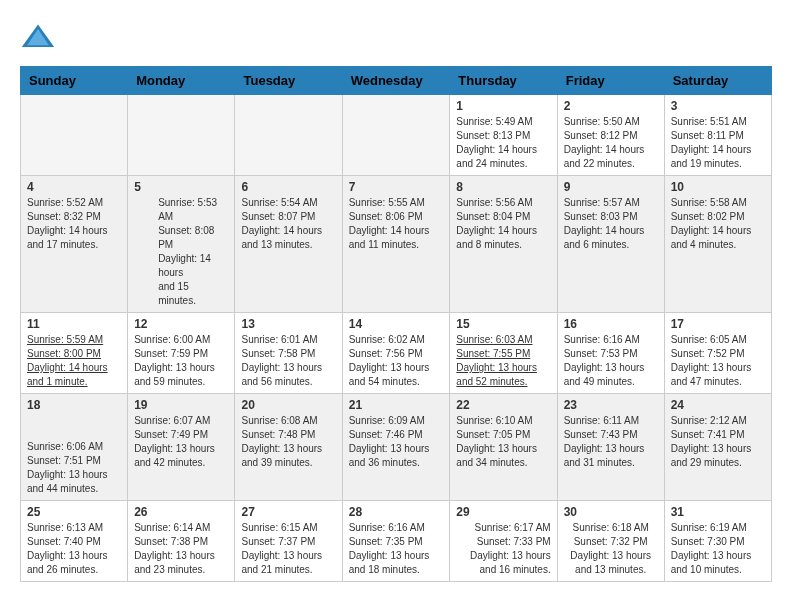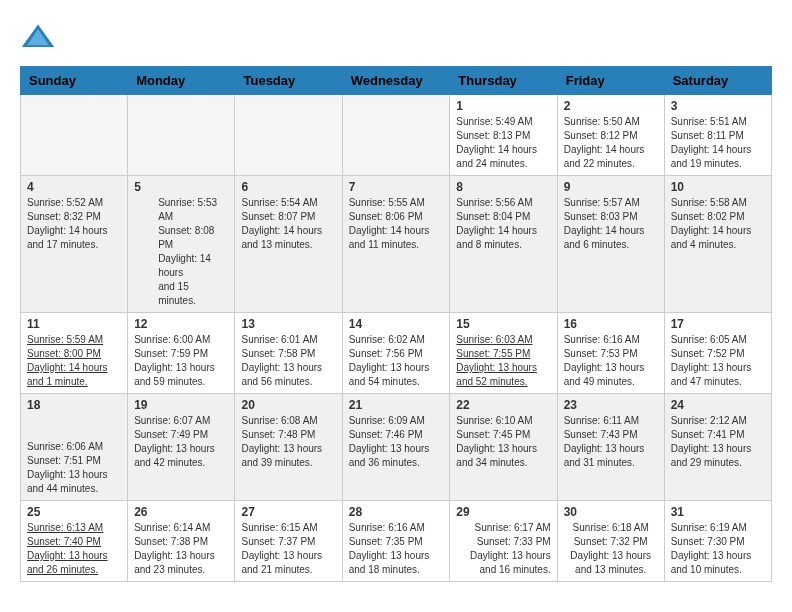--- a/index.html
+++ b/index.html
@@ -293,21 +293,21 @@
         <td>
           <span class="day-num">21</span>
           <div class="day-info" style="white-space: pre-line;">Sunrise: 6:09 AM
 Sunset: 7:46 PM
 Daylight: 13 hours
 and 36 minutes.</div>
         </td>
         <td>
           <span class="day-num">22</span>
           <div class="day-info" style="white-space: pre-line;">Sunrise: 6:10 AM
-Sunset: 7:45 PM
+Sunset: 7:05 PM
 Daylight: 13 hours
 and 34 minutes.</div>
         </td>
         <td>
           <span class="day-num">23</span>
           <div class="day-info" style="white-space: pre-line;">Sunrise: 6:11 AM
 Sunset: 7:43 PM
 Daylight: 13 hours
 and 31 minutes.</div>
         </td>
@@ -315,21 +315,21 @@
           <span class="day-num">24</span>
           <div class="day-info" style="white-space: pre-line;">Sunrise: 2:12 AM
 Sunset: 7:41 PM
 Daylight: 13 hours
 and 29 minutes.</div>
         </td>
       </tr>
       <tr>
         <td>
           <span class="day-num">25</span>
-          <div class="day-info" style="white-space: pre-line; text-decoration: underline;">Sunrise: 6:13 AM
+          <div class="day-info" style="white-space: pre-line;">Sunrise: 6:13 AM
 Sunset: 7:40 PM
 Daylight: 13 hours
 and 26 minutes.</div>
         </td>
         <td>
           <span class="day-num">26</span>
           <div class="day-info" style="white-space: pre-line;">Sunrise: 6:14 AM
 Sunset: 7:38 PM
 Daylight: 13 hours
 and 23 minutes.</div>

